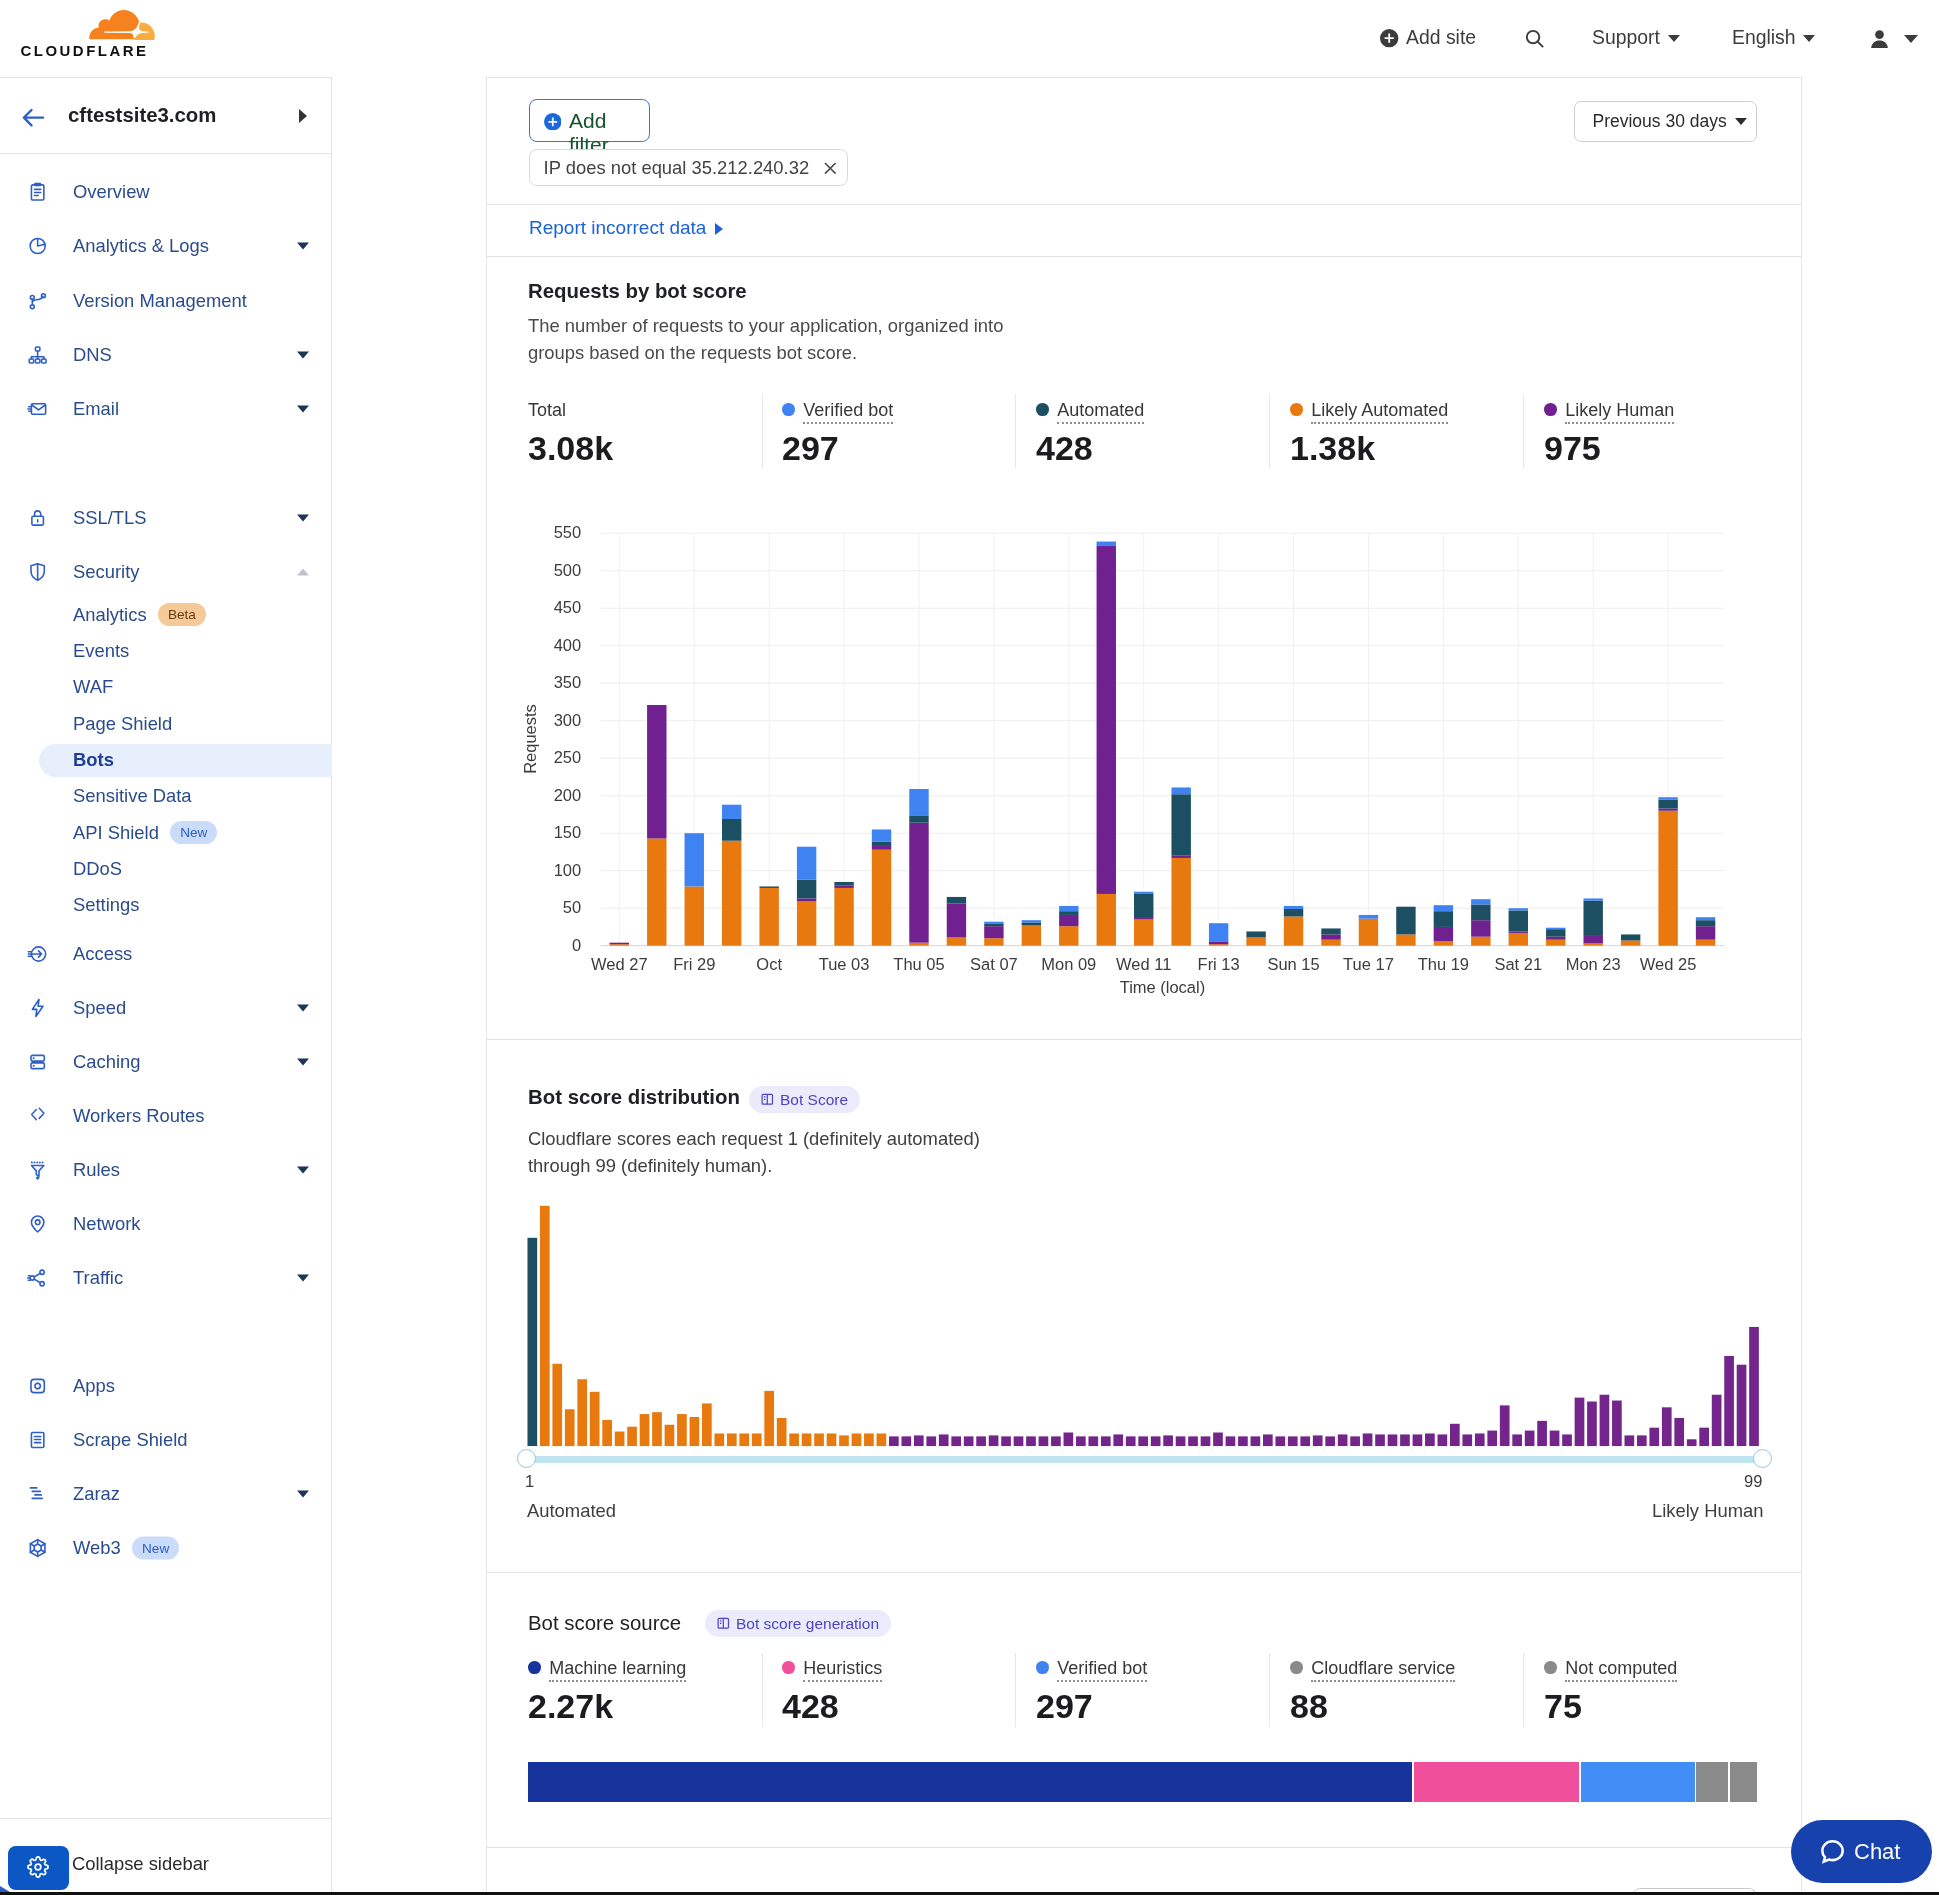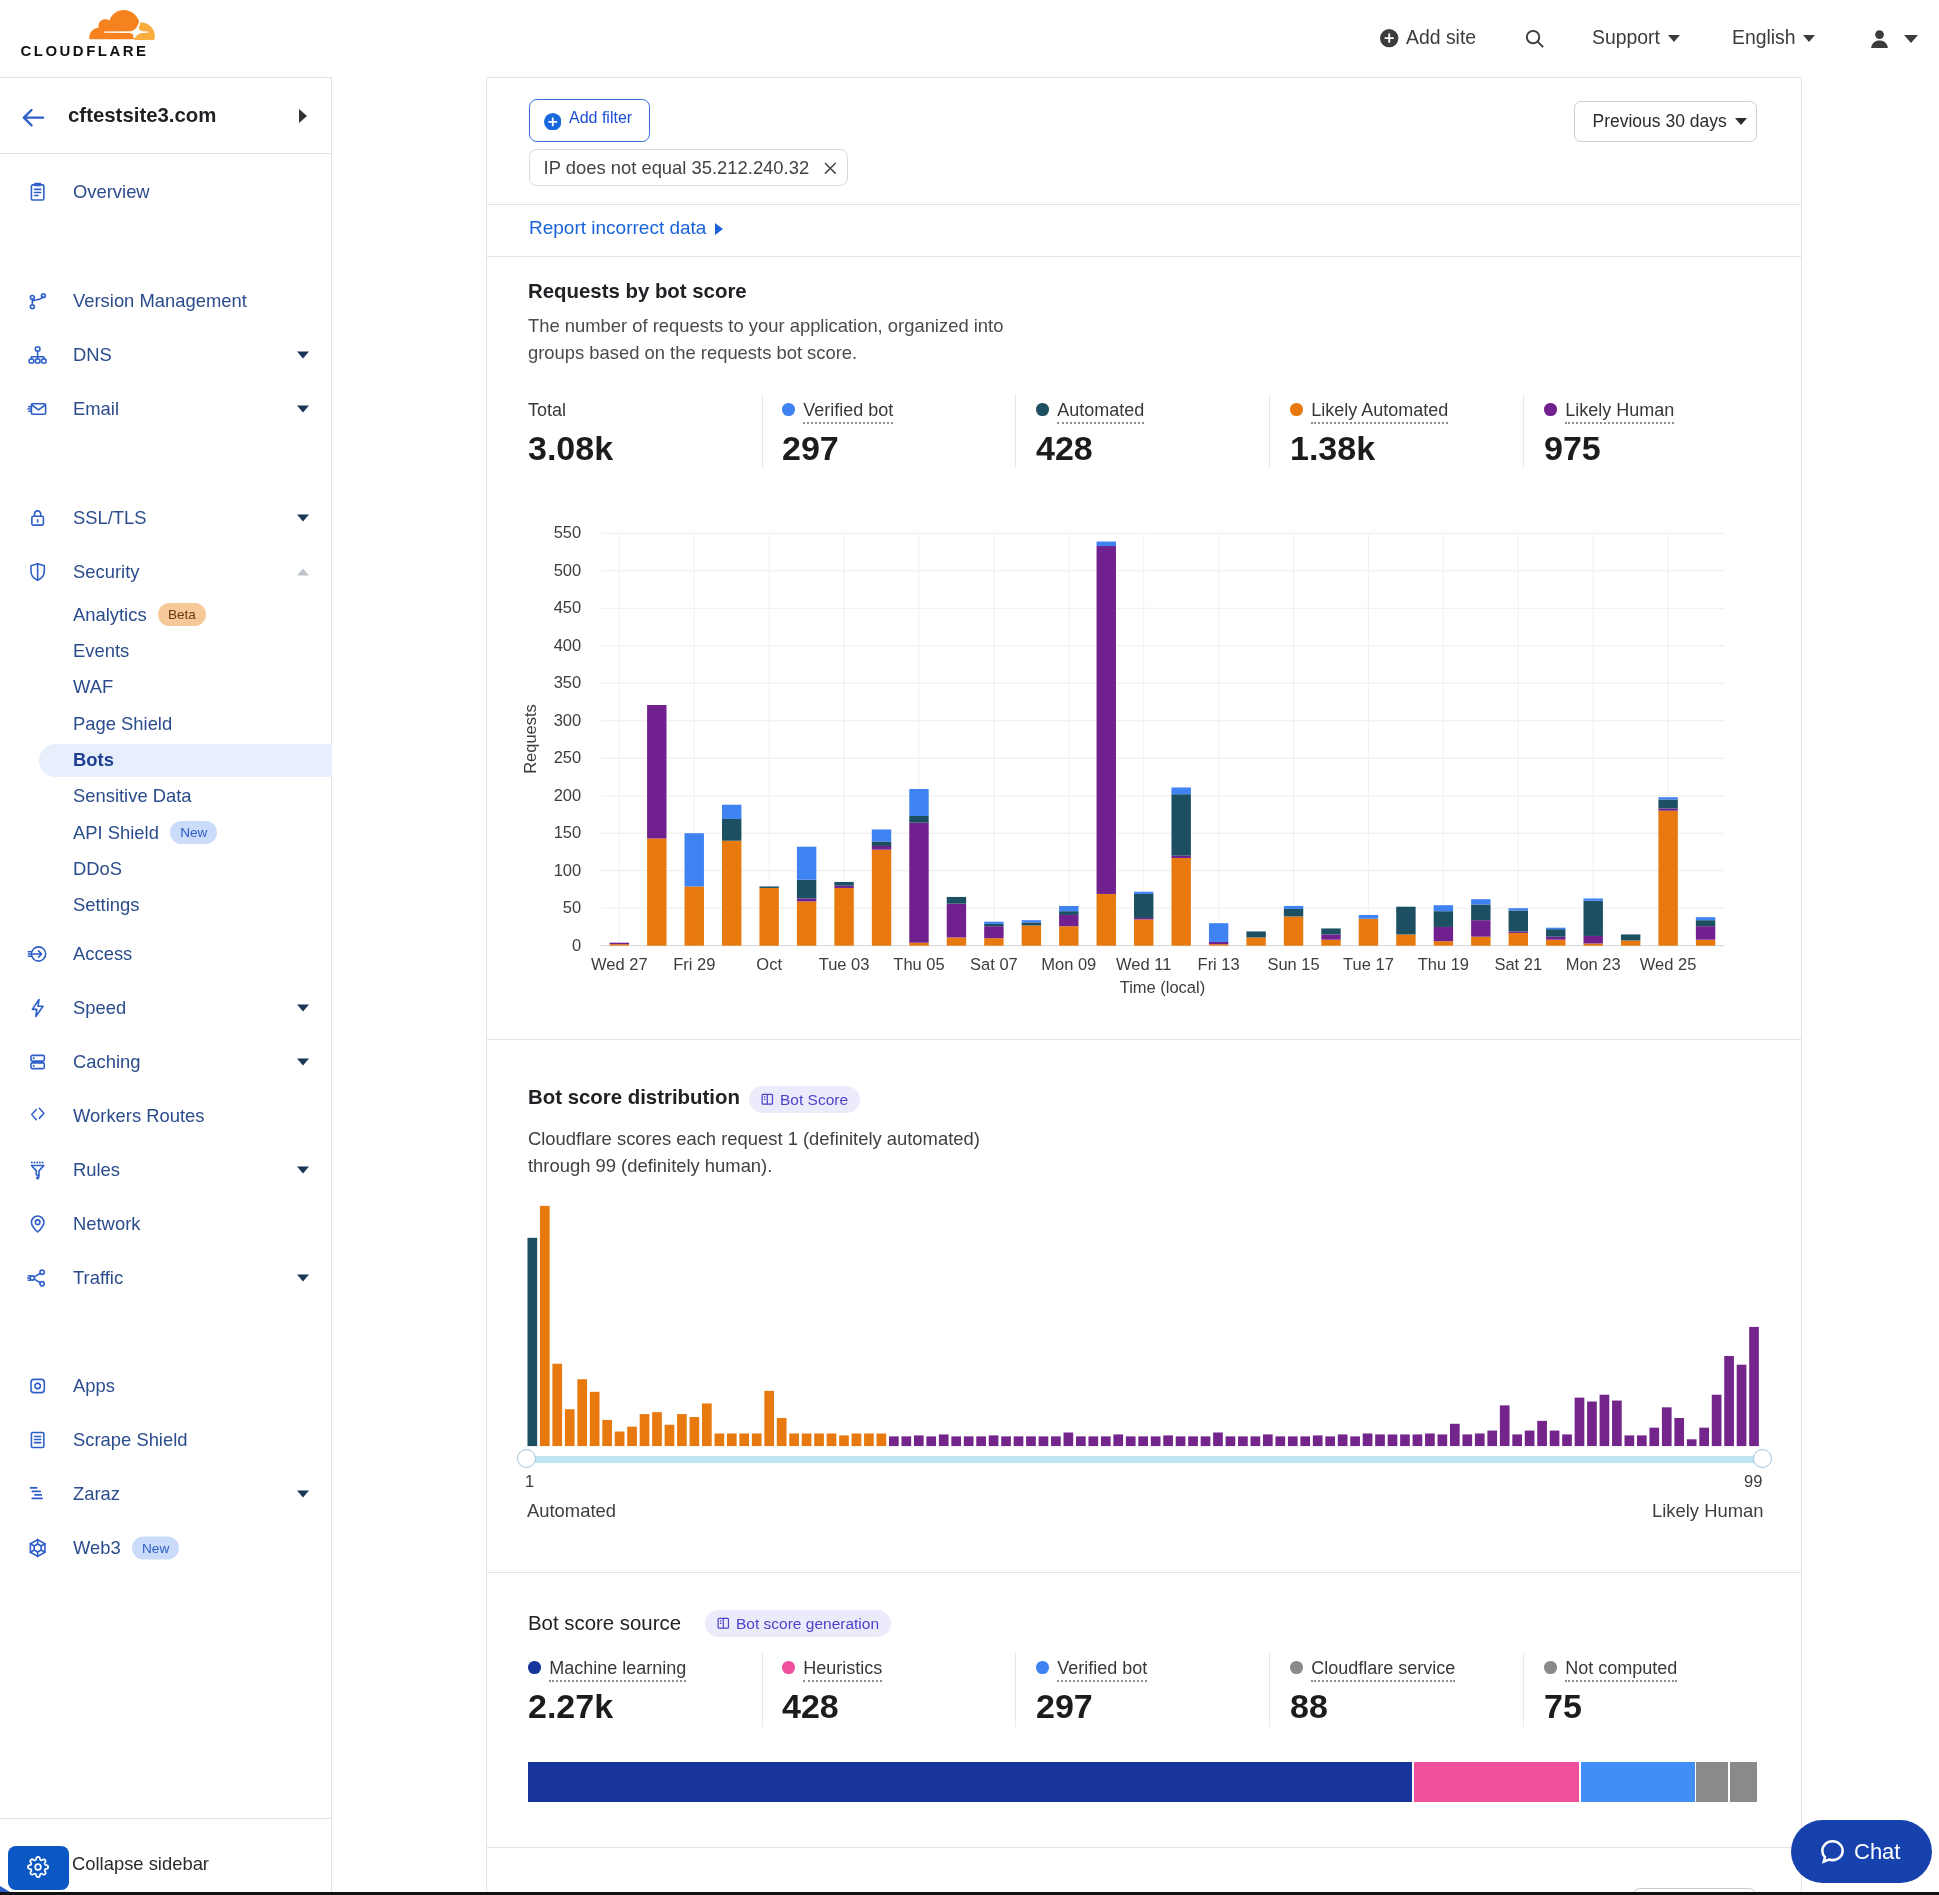--- a/index.html
+++ b/index.html
@@ -60,20 +60,28 @@
 <div class="abs" style="left:299px;top:109px;width:0;height:0;border-top:7.8px solid transparent;border-bottom:7.8px solid transparent;border-left:8.7px solid #333"></div>
 <div class="hl" style="left:0;top:153px;width:332px"></div>
 <div class="nav-item" style="top:165px">
       <span class="ic"><svg width="21.3" height="21.3" viewBox="0 0 24 24" fill="none" stroke="#2E5FC8" stroke-width="1.8" stroke-linecap="round" stroke-linejoin="round">
           <rect x="5" y="4" width="14" height="17" rx="1.5"></rect>
           <path d="M9 4.5V2.5h6v2z" fill="#2E5FC8"></path>
           <path d="M8.5 9h7M8.5 12.5h7M8.5 16h4"></path>
         </svg></span>
       <span class="txt">Overview</span>
     </div>
+<div class="nav-item" style="top:219px">
+      <span class="ic"><svg width="21.3" height="21.3" viewBox="0 0 24 24" fill="none" stroke="#2E5FC8" stroke-width="1.8" stroke-linecap="round" stroke-linejoin="round">
+          <circle cx="12" cy="12" r="8.5"></circle>
+          <path d="M12 12V3.5M12 12l8.3-2"></path>
+        </svg></span>
+      <span class="txt">Analytics &amp; Logs</span>
+      <span class="chev"></span>
+    </div>
 <div class="nav-item" style="top:274px">
       <span class="ic"><svg width="21.3" height="21.3" viewBox="0 0 24 24" fill="none" stroke="#2E5FC8" stroke-width="1.8" stroke-linecap="round" stroke-linejoin="round">
           <circle cx="6" cy="18.5" r="2.2"></circle>
           <circle cx="6" cy="8" r="2.2"></circle>
           <circle cx="18.5" cy="6" r="2.2"></circle>
           <path d="M6 10.2v6.1M6 13.5c0-3.5 5-2.5 8-3.5 2.2-.7 3.3-1.6 3.8-3.3"></path>
         </svg></span>
       <span class="txt">Version Management</span>
     </div>
 <div class="nav-item" style="top:328px">
@@ -212,21 +220,21 @@
 <svg class="abs" style="left:27px;top:1856px" width="22" height="22" viewBox="0 0 24 24" fill="none" stroke="#fff" stroke-width="1.9" stroke-linejoin="round">
       <circle cx="12" cy="12" r="3.1"></circle>
       <path d="M19.4 15a1.65 1.65 0 0 0 .33 1.82l.06.06a2 2 0 1 1-2.83 2.83l-.06-.06a1.65 1.65 0 0 0-1.82-.33 1.65 1.65 0 0 0-1 1.51V21a2 2 0 1 1-4 0v-.09A1.65 1.65 0 0 0 9 19.4a1.65 1.65 0 0 0-1.82.33l-.06.06a2 2 0 1 1-2.83-2.83l.06-.06a1.65 1.65 0 0 0 .33-1.82 1.65 1.65 0 0 0-1.51-1H3a2 2 0 1 1 0-4h.09A1.65 1.65 0 0 0 4.6 9a1.65 1.65 0 0 0-.33-1.82l-.06-.06a2 2 0 1 1 2.83-2.83l.06.06a1.65 1.65 0 0 0 1.82.33H9a1.65 1.65 0 0 0 1-1.51V3a2 2 0 1 1 4 0v.09a1.65 1.65 0 0 0 1 1.51 1.65 1.65 0 0 0 1.82-.33l.06-.06a2 2 0 1 1 2.83 2.83l-.06.06a1.65 1.65 0 0 0-.33 1.82V9a1.65 1.65 0 0 0 1.51 1H21a2 2 0 1 1 0 4h-.09a1.65 1.65 0 0 0-1.51 1z"></path>
     </svg>
 <div class="abs" style="left:72px;top:1853px;font-size:18.4px;color:#2B2B2B">Collapse sidebar</div>
 <div class="abs" style="left:529px;top:99px;width:121px;height:43px;border:1px solid #3B72D8;border-radius:7.8px;background:#fff">
 <svg class="abs" style="left:13.6px;top:12.6px" width="17.5" height="17.5" viewBox="0 0 18 18">
         <circle cx="9" cy="9" r="9" fill="#1A68DD"></circle>
         <path d="M9 4.5v9M4.5 9h9" stroke="#fff" stroke-width="1.8"></path>
       </svg>
-<div class="abs" style="left:39px;top:8.7px;font-size:16px;color:#1d4ed8">Add filter</div>
+<div class="abs" style="left:39px;top:8.7px;font-size:21px;color:#14532d">Add filter</div>
     </div>
 <div class="abs" style="left:529px;top:149px;width:319px;height:37px;border:1px solid #D9D9D9;border-radius:7.8px;background:#fff">
 <div class="abs" style="left:13.6px;top:6.8px;font-size:18.4px;color:#434343">IP does not equal 35.212.240.32</div>
 <svg class="abs" style="left:293px;top:10.7px" width="14.6" height="14.6" viewBox="0 0 15 15" stroke="#4A4A4A" stroke-width="1.6">
         <path d="M2 2l11 11M13 2 2 13"></path>
       </svg>
     </div>
 <div class="abs" style="left:1574px;top:101px;width:183px;height:41px;border:1px solid #CFCFCF;border-radius:6.8px;background:#fff">
 <div class="abs" style="left:17.5px;top:8.7px;font-size:17.5px;color:#2B2B2B">Previous 30 days<span class="caret" style="border-top-color:#2B2B2B;margin-left:8.7px"></span></div>
     </div>

